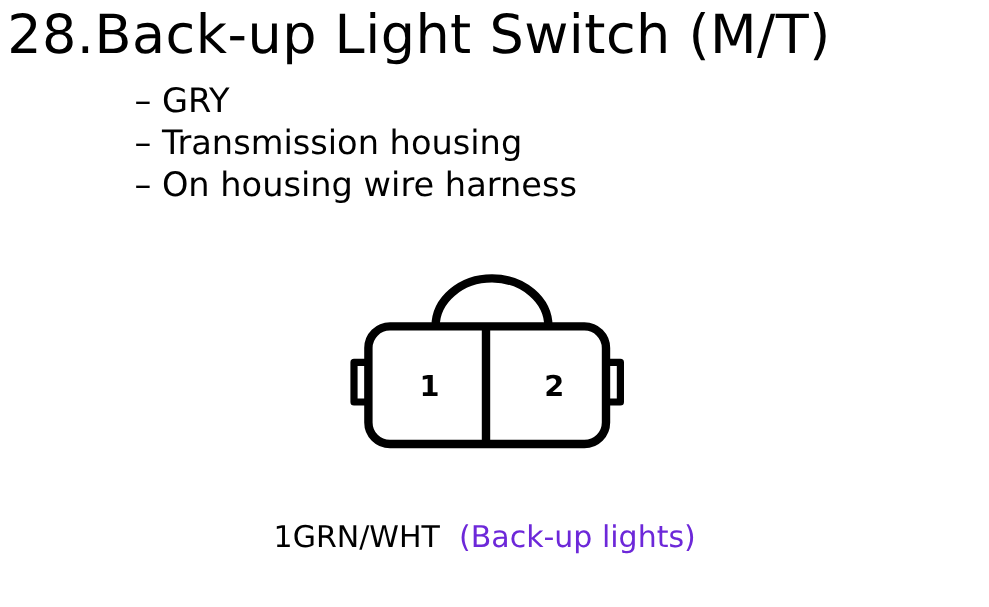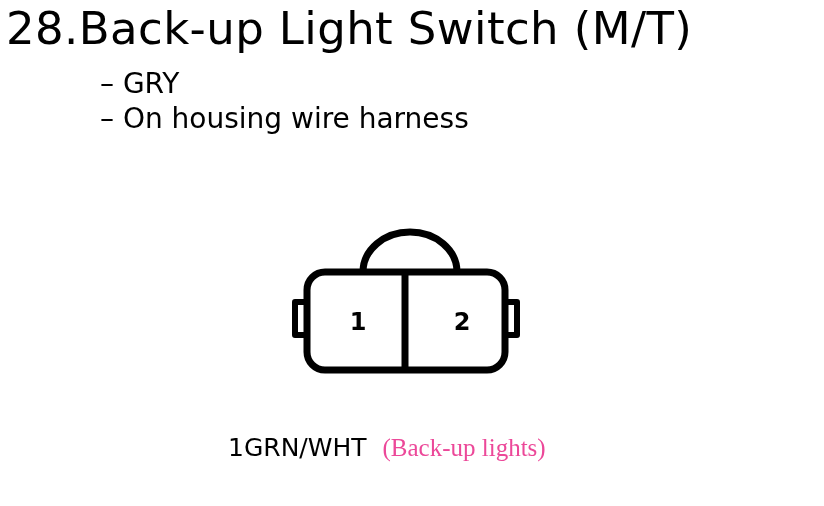--- a/index.html
+++ b/index.html
@@ -1,32 +1,33 @@
 <!DOCTYPE html>
 <html><head>
 <meta charset="utf-8">
 <style>
   html, body { margin:0; padding:0; background:#ffffff; }
   body { width:824px; height:506px; position:relative; overflow:hidden; font-family:"DejaVu Sans", sans-serif; color:#000; }
   .title { position:absolute; left:6px; top:0px; font-size:45px; font-weight:normal; letter-spacing:0.4px; line-height:58px; white-space:nowrap; }
-  .bullets { position:absolute; left:100px; top:66px; margin:0; padding:0; list-style:none; }
+  .bullets { position:absolute; left:112px; top:66px; margin:0; padding:0; list-style:none; }
   .bullets li { font-size:28px; line-height:35px; white-space:nowrap; }
   .connector { position:absolute; left:286px; top:226px; }
   .pins { position:absolute; left:228px; top:430px; }
   .pin-row { font-size:25px; line-height:35px; white-space:nowrap; }
   .wire { color:#000; }
-  .desc { color:#ec4899;font-family:Liberation Serif, serif; }
+  .desc { color:#6d28d9; }
 </style>
 </head>
 <body>
 
 <div class="title">28.Back-up Light Switch (M/T)</div>
 
 <ul class="bullets">
   <li>– GRY</li>
+  <li>– Transmission housing</li>
   <li>– On housing wire harness</li>
 </ul>
 
 <svg class="connector" width="240" height="154" viewBox="286 226 240 154">
   <g fill="none" stroke="#000" stroke-width="7" stroke-linejoin="round">
     <path d="M363 272 A 47 40 0 0 1 457 272"></path>
     <rect x="295" y="302" width="12" height="33" stroke-width="6"></rect>
     <rect x="505" y="302" width="12" height="33" stroke-width="6"></rect>
     <rect x="307" y="272" width="198" height="98" rx="18" ry="18" fill="#fff"></rect>
     <line x1="405" y1="272" x2="405" y2="370"></line>

